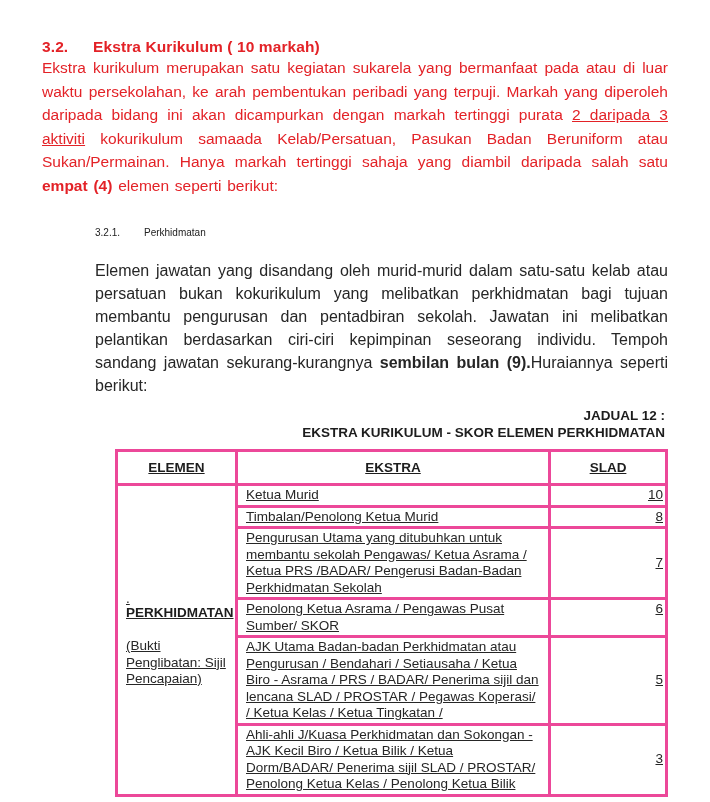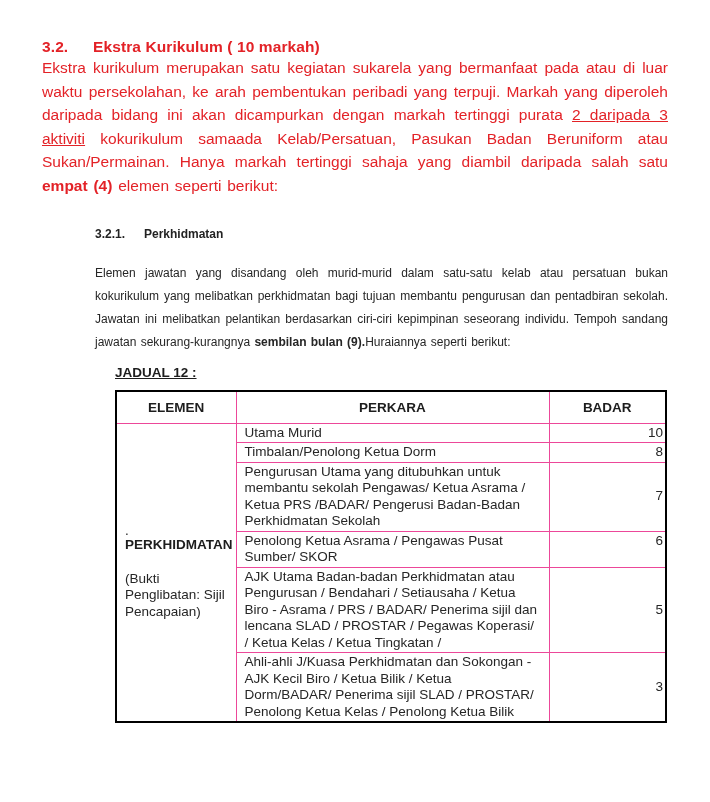--- a/index.html
+++ b/index.html
@@ -24,52 +24,51 @@
   .intro {
     color: #e32227;
     font-size: 15.5px;
     line-height: 23.5px;
     text-align: justify;
     word-spacing: 1.5px;
   }
   .seg-underline { text-decoration: underline; }
   .seg-bold { font-weight: bold; }
   .subsection { margin-left: 53px; margin-top: 30px; }
-  .heading-2 { font-size: 12px; font-weight: bold; color: #222222; }
+  .heading-2 { font-size: 10px; font-weight: normal; color: #222222; }
   .heading-2 .h-num { display: inline-block; width: 49px; }
   .body-para {
     margin-top: 21px;
-    font-size: 12px;
+    font-size: 16px;
     line-height: 23px;
     text-align: justify;
     word-spacing: 1px;
     color: #262626;
   }
   .table-title {
     margin-top: 11px;
     margin-left: 20px;
     width: 550px;
-    text-align: left;
+    text-align: right;
     font-weight: bold;
     font-size: 13.5px;
     line-height: 16.5px;
     color: #1d1d1d;
-    text-decoration: underline;
   }
   table.score {
     margin-top: 8px;
     margin-left: 20px;
     width: 550px;
     table-layout: fixed;
     border-collapse: collapse;
     border: 2px solid #000000;
     font-size: 13.5px;
     color: #262626;
   }
-  .score th, .score td { border: 1px solid #ec4899; }
+  .score th, .score td { border: 3px solid #ec4899; text-decoration: underline; }
   .score th {
     font-weight: bold;
     text-align: center;
     padding: 8px 4px;
     color: #1d1d1d;
   }
   .score td {
     padding: 1px 8px;
     line-height: 16.5px;
     vertical-align: top;
@@ -92,47 +91,48 @@
   <p class="intro"><span>Ekstra kurikulum merupakan satu kegiatan sukarela yang bermanfaat pada atau di luar waktu persekolahan, ke arah pembentukan peribadi yang terpuji. Markah yang diperoleh daripada bidang ini  akan dicampurkan dengan markah tertinggi  purata </span><span class="seg-underline">2 daripada 3 aktiviti</span><span> kokurikulum samaada   Kelab/Persatuan, Pasukan Badan Beruniform atau Sukan/Permainan. Hanya markah tertinggi sahaja yang diambil daripada salah satu </span><span class="seg-bold">empat (4)</span><span> elemen seperti berikut:</span></p>
 
   <div class="subsection">
 
     <div class="heading-2"><span class="h-num">3.2.1.</span><span>Perkhidmatan</span></div>
 
     <p class="body-para"><span>Elemen jawatan  yang disandang oleh murid-murid dalam satu-satu kelab atau persatuan bukan kokurikulum yang melibatkan perkhidmatan bagi tujuan membantu pengurusan dan pentadbiran sekolah. Jawatan ini melibatkan pelantikan berdasarkan ciri-ciri kepimpinan seseorang individu. Tempoh sandang jawatan sekurang-kurangnya </span><span class="seg-bold">sembilan bulan (9).</span><span>Huraiannya seperti berikut:</span></p>
 
     <div class="table-title">
       <div>JADUAL 12 :</div>
+      <div>EKSTRA KURIKULUM - SKOR ELEMEN PERKHIDMATAN</div>
     </div>
 
     <table class="score">
       <colgroup>
         <col style="width:120px">
         <col style="width:313px">
         <col style="width:117px">
       </colgroup>
       <thead>
         <tr>
           <th>ELEMEN</th>
-          <th>PERKARA</th>
-          <th>BADAR</th>
+          <th>EKSTRA</th>
+          <th>SLAD</th>
         </tr>
       </thead>
       <tbody>
         <tr>
           <td class="elemen-cell" rowspan="6">
             <div class="elemen-dot">.</div>
             <div class="elemen-title">PERKHIDMATAN</div>
             <div class="elemen-note">(Bukti Penglibatan: Sijil Pencapaian)</div>
           </td>
-          <td>Utama Murid</td>
+          <td>Ketua Murid</td>
           <td class="skor-cell">10</td>
         </tr>
         <tr>
-          <td>Timbalan/Penolong Ketua Dorm</td>
+          <td>Timbalan/Penolong Ketua Murid</td>
           <td class="skor-cell">8</td>
         </tr>
         <tr>
           <td>Pengurusan Utama yang ditubuhkan untuk membantu sekolah Pengawas/ Ketua Asrama / Ketua PRS /BADAR/ Pengerusi Badan-Badan Perkhidmatan Sekolah</td>
           <td class="skor-cell">7</td>
         </tr>
         <tr>
           <td>Penolong Ketua Asrama / Pengawas Pusat Sumber/ SKOR</td>
           <td class="skor-cell skor-top">6</td>
         </tr>

